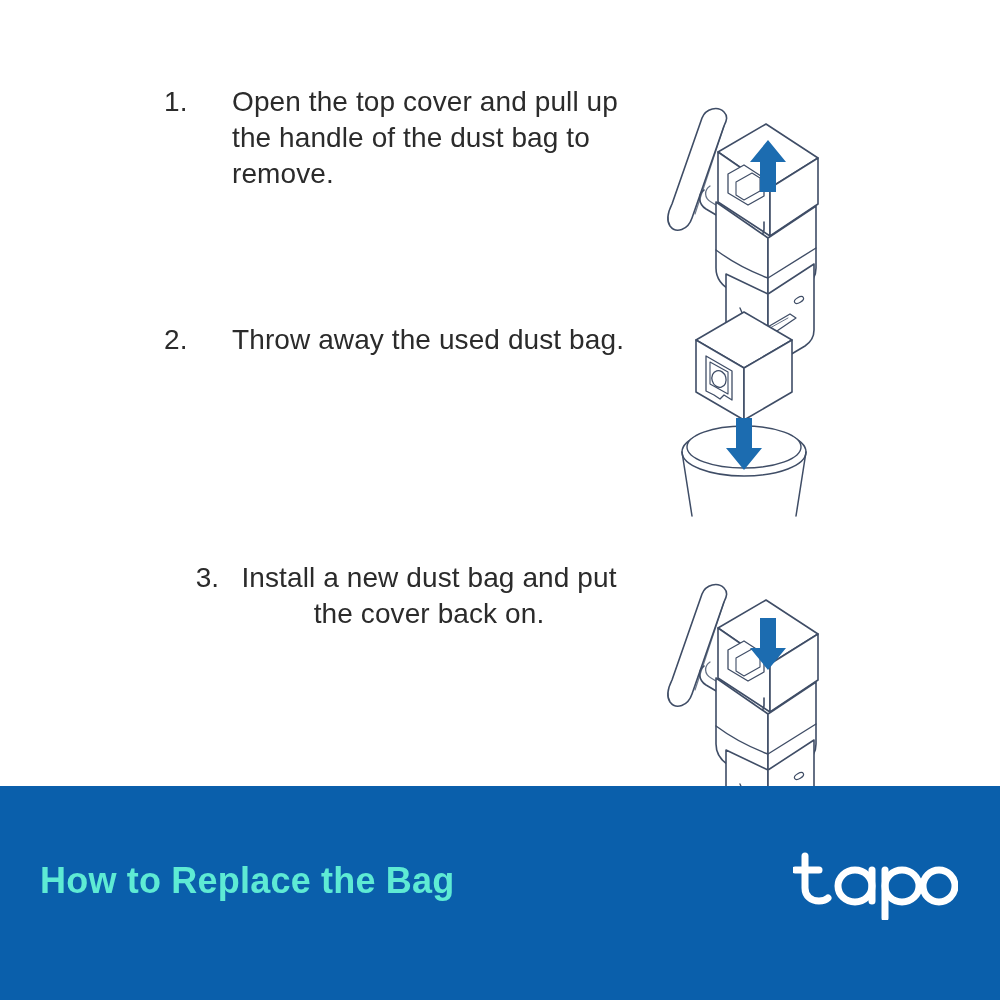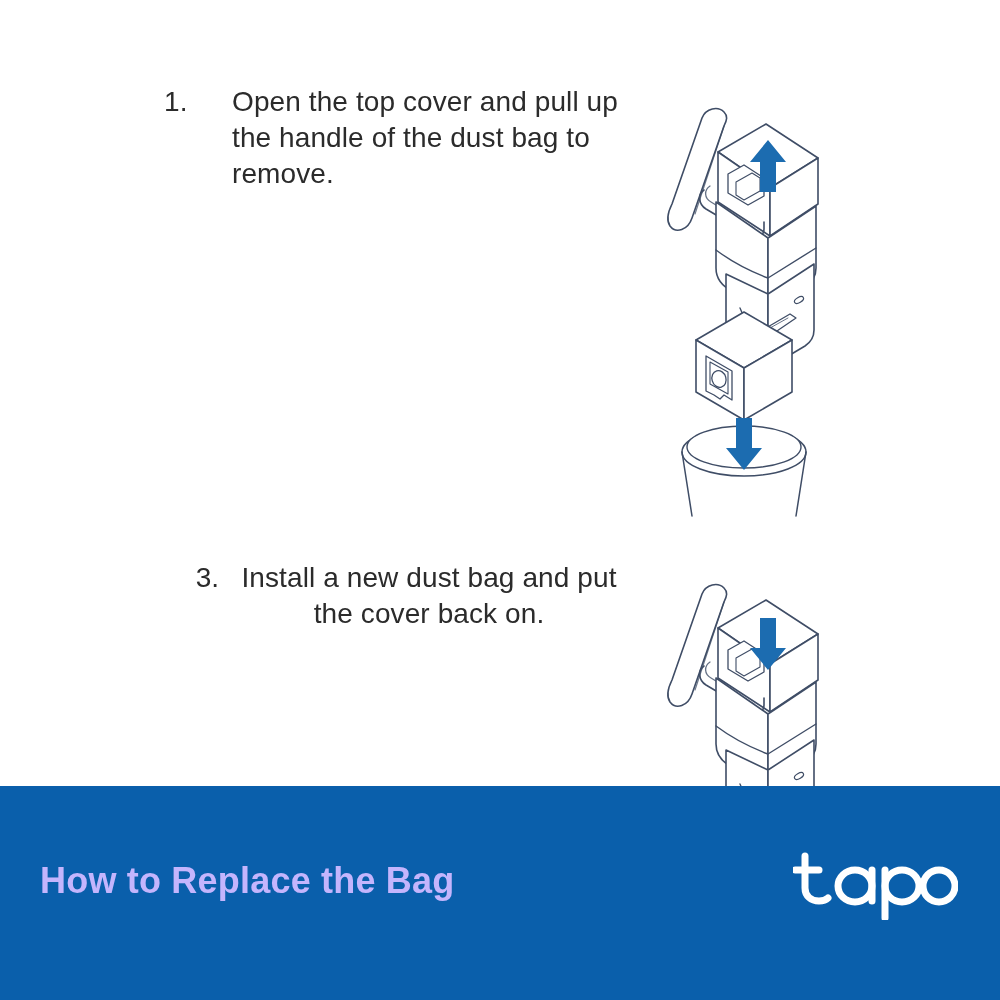--- a/index.html
+++ b/index.html
@@ -81,21 +81,21 @@
     left: 0;
     top: 786px;
     width: 1000px;
     height: 214px;
     background: #0a5fab;
   }
   .footer-title {
     position: absolute;
     left: 40px;
     top: 72px;
-    color: #c4b5fd;
+    color: #5eead4;
     font-size: 36px;
     font-weight: 700;
     letter-spacing: 0.2px;
     line-height: 46px;
     white-space: nowrap;
   }
   .footer-logo {
     position: absolute;
     right: 42px;
     top: 62px;
@@ -151,20 +151,23 @@
           <ellipse cx="159" cy="238" rx="5" ry="2.6" transform="rotate(-30 159 238)" fill="#ffffff" stroke-width="1.2"></ellipse>
 
           <g>
             <path d="M128 78 L146 100 L136 100 L136 130 L120 130 L120 100 L110 100 Z" fill="#1c6cb0" stroke="none"></path>
           </g>
         </svg>
       </div>
     </div>
 
     <div class="step step-2">
+      <div class="step-text">
+        <p><span class="num">2.</span><span class="body">Throw away the used dust bag.</span></p>
+      </div>
       <div class="step-art">
         <svg width="210" height="220" viewBox="0 0 210 220" fill="none" stroke="#3f4d66" stroke-width="1.6" stroke-linejoin="round" stroke-linecap="round">
 
           <path d="M56 40 L104 12 L152 40 L104 68 Z" fill="#ffffff"></path>
 
           <path d="M56 40 L56 92 L104 120 L104 68 Z" fill="#ffffff"></path>
 
           <path d="M104 68 L152 40 L152 92 L104 120 Z" fill="#ffffff"></path>
 
           <path d="M66 56 L92 71 L92 100 L84 95 L80 99 L74 95 L66 91 Z" fill="#ffffff" stroke-width="1.3"></path>

